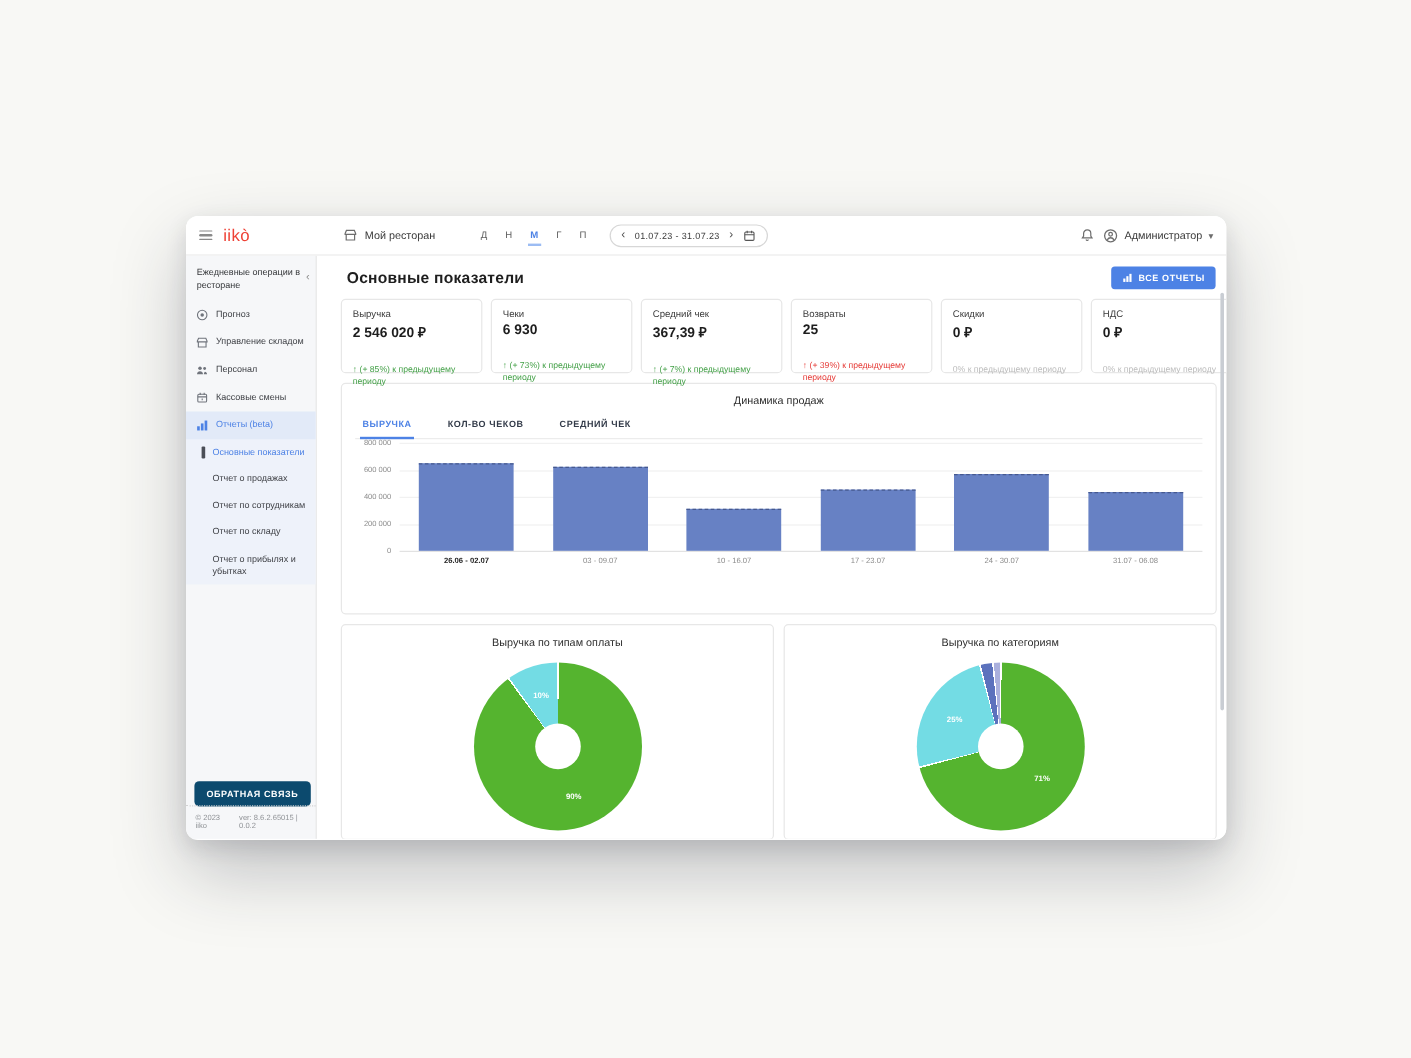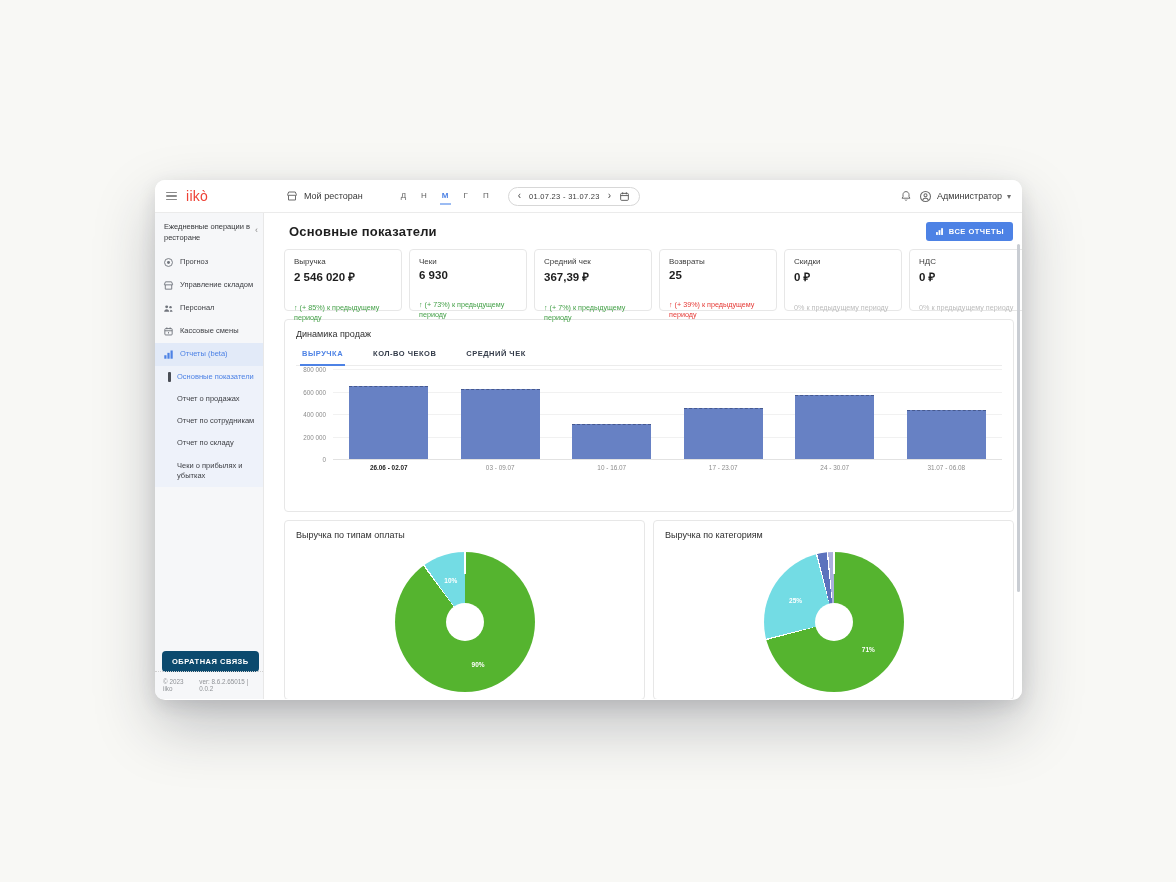--- a/index.html
+++ b/index.html
@@ -58,21 +58,21 @@
                  font-size:7.5px; font-weight:bold; letter-spacing:.5px; padding:5px 9px; cursor:pointer; font-family:inherit; }
 
   .kpis { display:flex; gap:7px; }
   .kpi { width:118px; flex:none; height:62px; background:#fff; border:1px solid #e7e7e7; border-radius:4px; padding:7px 9px; }
   .kpi .l { font-size:8px; color:#3c3c3c; }
   .kpi .v { font-size:11.5px; font-weight:bold; color:#1d1d1d; margin-top:3px; }
   .kpi .d { font-size:7.2px; margin-top:19px; line-height:1.4; }
   .kpi .d.up { color:#43a047; } .kpi .d.down { color:#e53935; } .kpi .d.flat { color:#bcbcbc; }
 
   .dyn-card { margin-top:8px; border:1px solid #e7e7e7; border-radius:4px; padding:9px 11px 6px; height:193px; }
-  .card-title { font-size:9px; color:#2f2f2f; }
+  .card-title { font-size:9px; color:#2f2f2f;text-align:center; }
   .tabs { display:flex; gap:26px; margin-top:8px; border-bottom:1px solid #ececec; padding:0 4px; }
   .tab { font-size:7.5px; font-weight:bold; letter-spacing:.5px; color:#333b49; padding:2px 2px 6px; cursor:pointer; border-bottom:2px solid transparent; margin-bottom:-1px; }
   .tab.active { color:#4d82e5; border-bottom-color:#4d82e5; }
   .gran-row { display:flex; justify-content:flex-end; margin-top:6px; }
   .gran button { font-size:7.5px; padding:3px 8px 4px; background:#fff; border:1px solid #dadada; color:#3c3c3c; margin-left:-1px; cursor:pointer; font-family:inherit; }
   .gran button:first-child { border-radius:3px 0 0 3px; }
   .gran button:last-child { border-radius:0 3px 3px 0; }
   .gran button.active { background:#e9edf4; font-weight:bold; color:#222; }
   .gran button.disabled { color:#c3c3c3; cursor:default; }
 
@@ -214,21 +214,21 @@
                   </svg>
                 </span>
                 <span>Отчеты (beta)</span>
               </div>
             </nav>
           <nav id="subItems">
               <div class="sub active">Основные показатели</div>
               <div class="sub">Отчет о продажах</div>
               <div class="sub">Отчет по сотрудникам</div>
               <div class="sub">Отчет по складу</div>
-              <div class="sub">Чеки о прибылях и убытках</div>
+              <div class="sub">Отчет о прибылях и убытках</div>
             </nav>
         </div>
         <button class="feedback">ОБРАТНАЯ СВЯЗЬ</button>
         <div class="sb-footer">
           <span>© 2023 iiko</span>
           <span>ver: 8.6.2.65015 | 0.0.2</span>
         </div>
       </aside>
 
       <main class="main">

